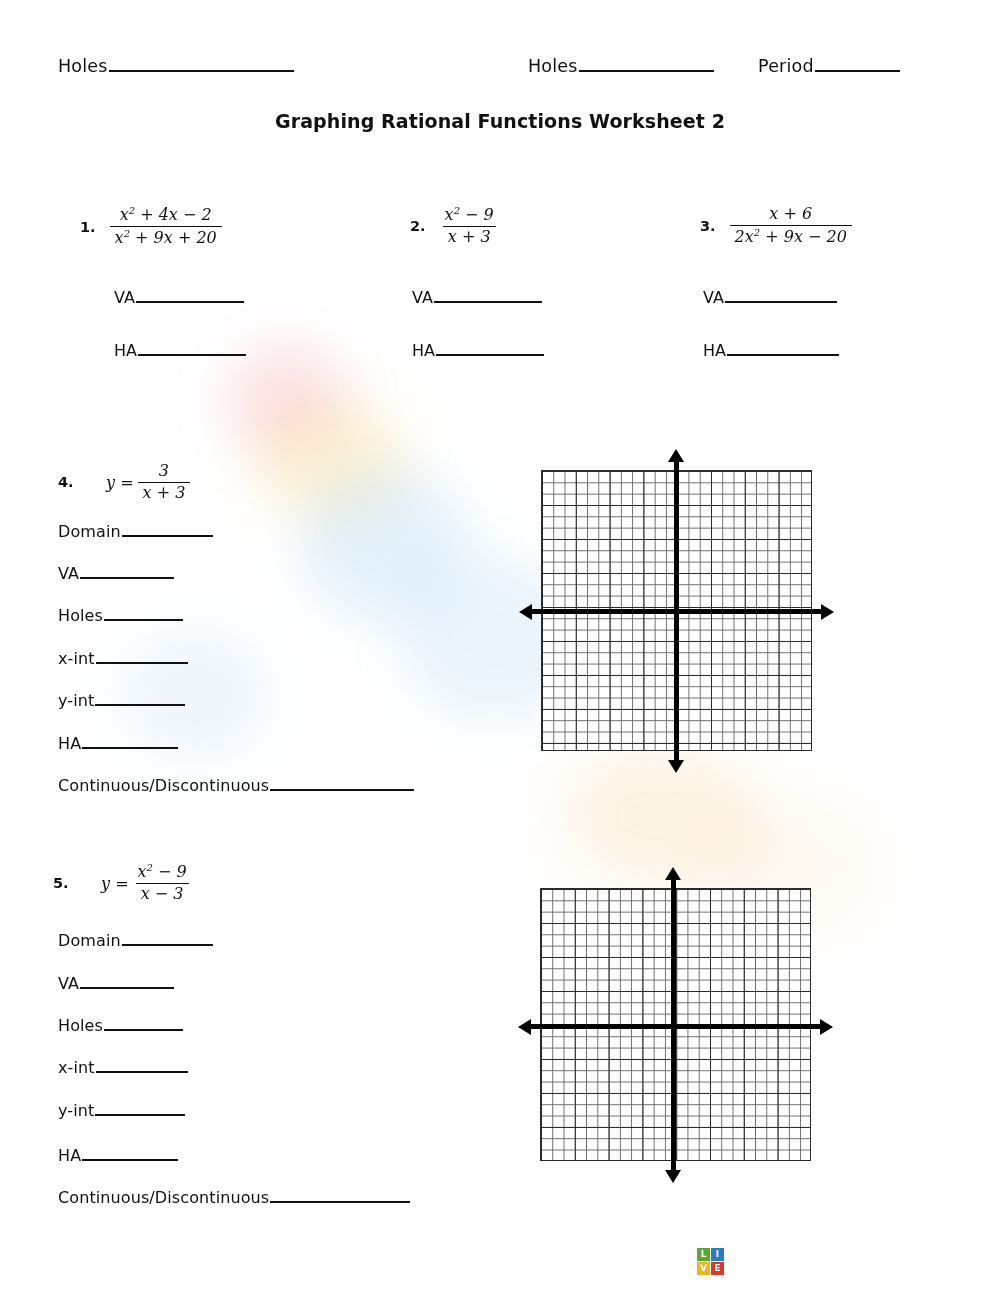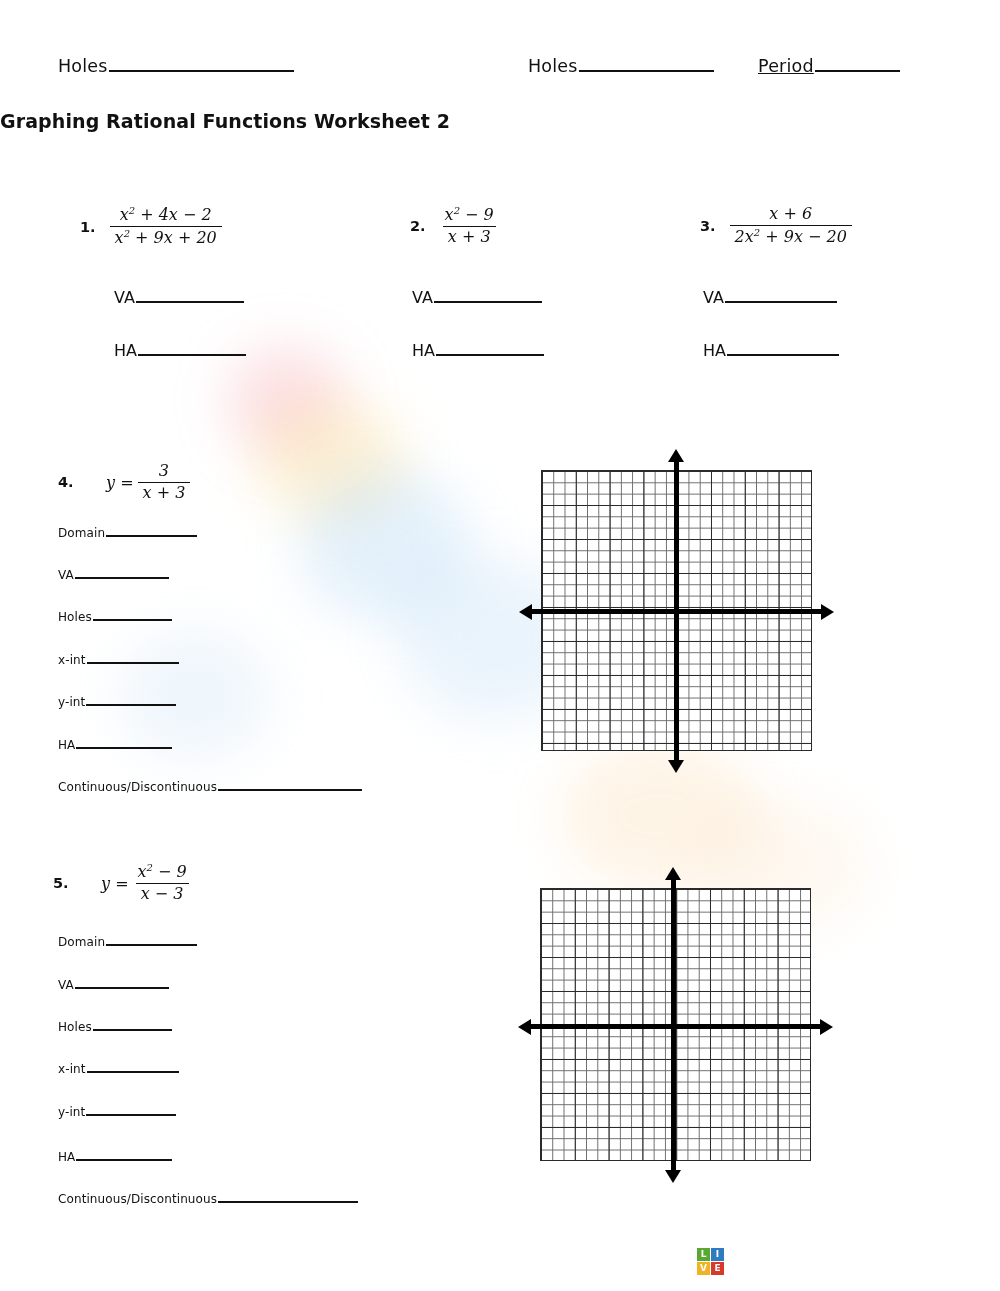--- a/index.html
+++ b/index.html
@@ -45,28 +45,29 @@
   .field { position: absolute; white-space: nowrap; display: flex; align-items: baseline; }
   .field .lbl { font-size: 17.5px; }
   .blank {
     display: inline-block;
     border-bottom: 2px solid #111;
     height: 13px;
     margin-left: 1px;
   }
   #f-name { left: 0; }
   #f-date { left: 470px; }
-  #f-period { left: 700px; text-decoration: underline; }
+  #f-period { left: 700px; }
 
   
   .title {
     position: absolute;
     top: 110px;
     left: 0;
     width: 1000px;
+    text-align: center;
     font-size: 19px;
     font-weight: bold;
     letter-spacing: .1px;
   }
 
   
   .instr {
     position: absolute;
     font-size: 16px;
     white-space: nowrap;
@@ -129,21 +130,21 @@
     font-family: "DejaVu Serif", serif;
     font-style: italic;
     font-size: 16px;
   }
   #eq4 { top: 462px; left: 58px; }
   #eq5 { top: 862px; left: 53px; }
   #eq4 .prob-num, #eq5 .prob-num { width: 30px; }
 
   .blank-item {
     position: absolute;
-    font-size: 12px;
+    font-size: 16px;
     white-space: nowrap;
     display: flex;
     align-items: baseline;
     letter-spacing: .1px;
   }
 
   
   .graph {
     position: absolute;
     background: #ffffff;

